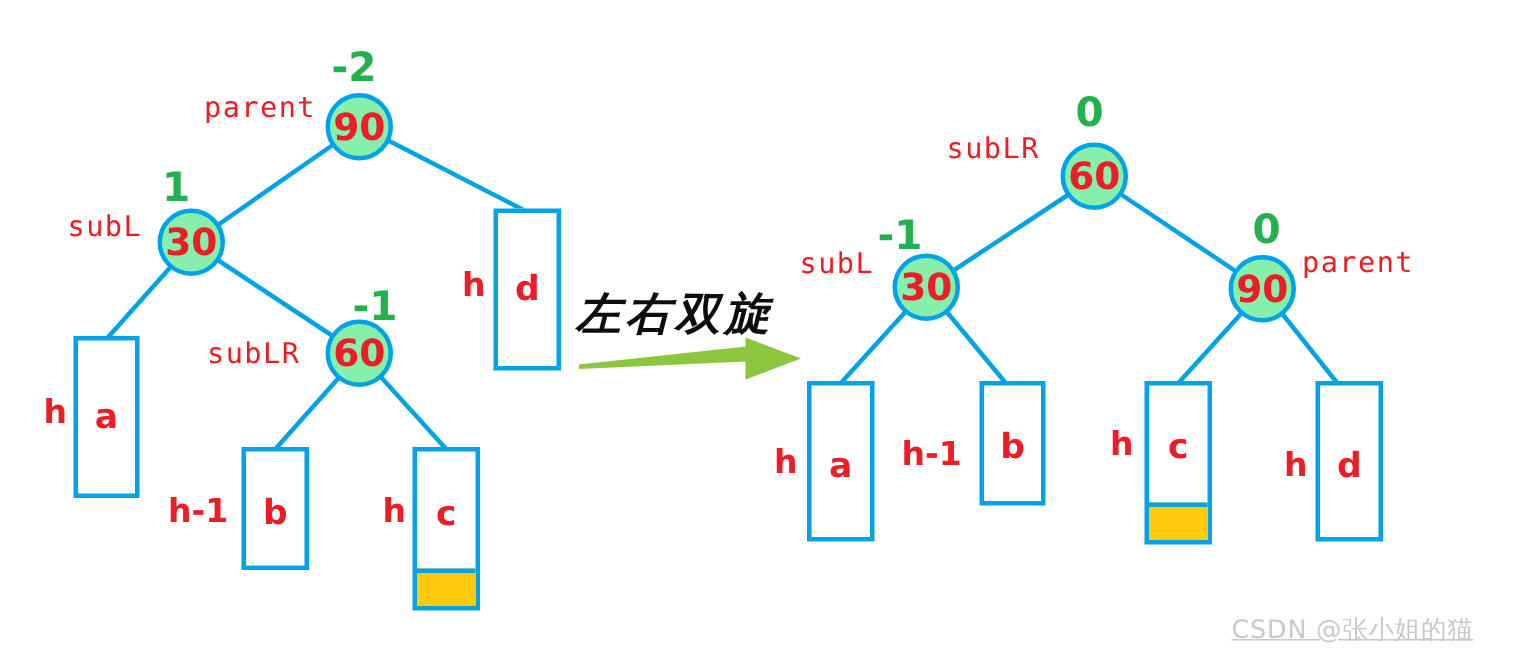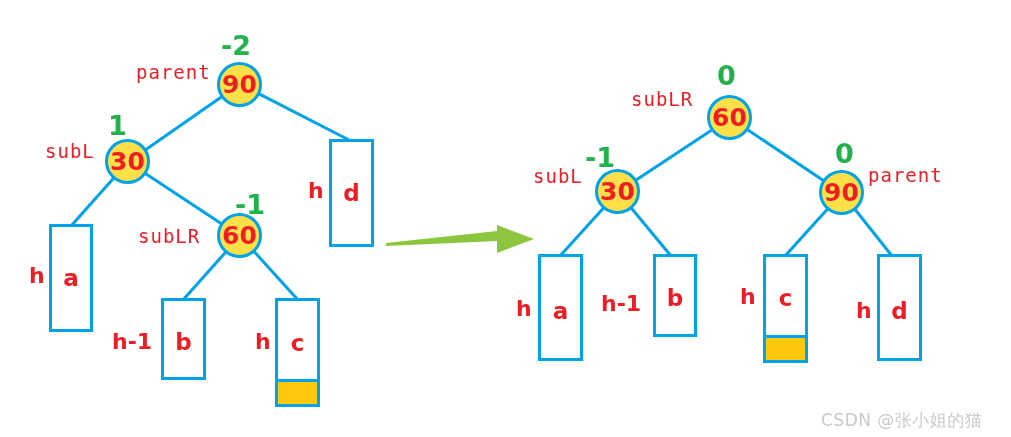--- a/index.html
+++ b/index.html
@@ -10,21 +10,21 @@
     --arrow:#8CC63F;
   }
   html,body{margin:0;padding:0;background:#fff;}
   .canvas{
     position:relative;width:1011px;height:437px;background:#ffffff;
     font-family:"DejaVu Sans",sans-serif;overflow:hidden;
   }
   .edges{position:absolute;left:0;top:0;z-index:1;}
   .tnode{
     position:absolute;width:45px;height:45px;box-sizing:border-box;
-    background:#fde047;border:3px solid var(--blue);border-radius:50%;
+    background:#86efac;border:3px solid var(--blue);border-radius:50%;
     display:flex;align-items:center;justify-content:center;z-index:2;
   }
   .nval{color:var(--red);font-weight:bold;font-size:25px;line-height:1;}
   .srect{
     position:absolute;box-sizing:border-box;background:#fff;
     border:3px solid var(--blue);z-index:2;
   }
   .leafletter{
     position:absolute;left:0;width:100%;text-align:center;
     color:var(--red);font-weight:bold;font-size:23px;line-height:1;
@@ -112,20 +112,21 @@
   <div class="srect" style="left:275px;top:298px;width:45px;height:109px;">
     <span class="leafletter" style="top:31px;">c</span>
     <div class="yellowfill"></div>
   </div>
 
   <span class="hlabel" style="left:308px;top:180px;">h</span>
   <div class="srect" style="left:329px;top:139px;width:45px;height:108px;">
     <span class="leafletter" style="top:40px;">d</span>
   </div>
 
+  <span class="cn" style="left:384px;top:195px;">左右双旋</span>
 
   <span class="balance" style="left:717px;top:62px;">0</span>
   <span class="nlabel" style="left:631px;top:90px;">subLR</span>
   <div class="tnode" style="left:707px;top:95px;">
     <span class="nval">60</span>
   </div>
 
   <span class="balance" style="left:585px;top:144px;">-1</span>
   <span class="nlabel" style="left:533px;top:167px;">subL</span>
   <div class="tnode" style="left:595px;top:169px;">
@@ -152,15 +153,15 @@
   <div class="srect" style="left:763px;top:254px;width:45px;height:109px;">
     <span class="leafletter" style="top:30px;">c</span>
     <div class="yellowfill"></div>
   </div>
 
   <span class="hlabel" style="left:856px;top:300px;">h</span>
   <div class="srect" style="left:877px;top:254px;width:45px;height:107px;">
     <span class="leafletter" style="top:43px;">d</span>
   </div>
 
-  <span class="wm" style="left:821px;top:412px;">CSDN @张小姐的猫</span>
+  <span class="wm" style="left:821px;top:412px;text-decoration:underline;">CSDN @张小姐的猫</span>
 
 </div>
 
 </body></html>

